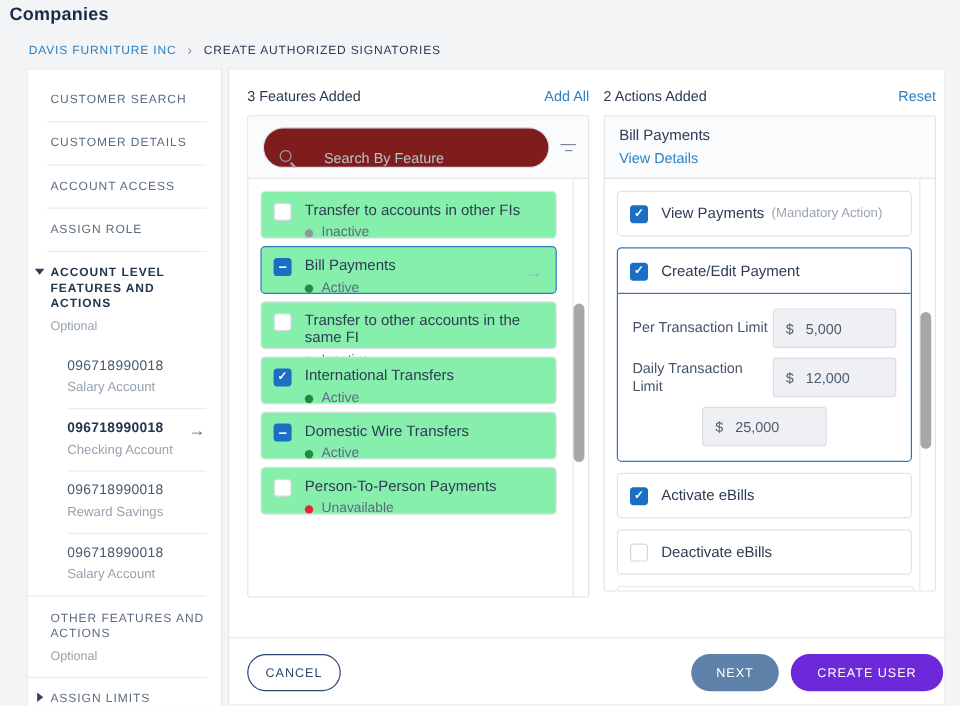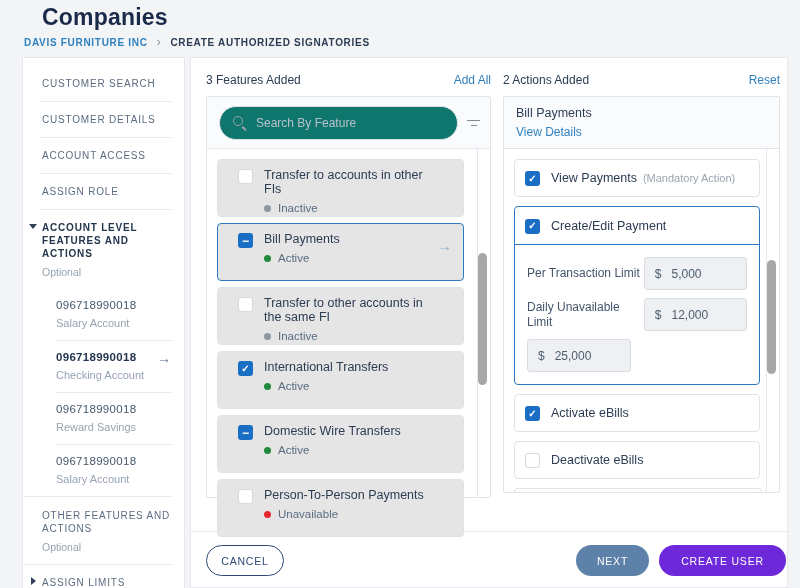--- a/index.html
+++ b/index.html
@@ -1,19 +1,19 @@
 <!DOCTYPE html>
 <html><head>
 <meta charset="utf-8">
 <style>
   html,body{margin:0;padding:0}
   body{width:800px;height:588px;position:relative;overflow:hidden;background:#f3f4f6;
        font-family:"Liberation Sans",sans-serif;-webkit-font-smoothing:antialiased}
-  .page-title{position:absolute;left:42px;top:4px;margin:0;font-size:23px;font-weight:700;color:#1a2b4a;letter-spacing:.2px}
-  .breadcrumb{position:absolute;left:24px;top:35px;font-size:10px;font-weight:700;letter-spacing:.7px;display:flex;align-items:center}
+  .page-title{position:absolute;left:8px;top:4px;margin:0;font-size:15px;font-weight:700;color:#1a2b4a;letter-spacing:.2px}
+  .breadcrumb{position:absolute;left:24px;top:35px;font-size:10px;font-weight:400;letter-spacing:.7px;display:flex;align-items:center}
   .crumb-link{color:#2e80bf;text-decoration:none;cursor:pointer}
   .crumb-sep{color:#8a94a1;margin:0 9px;font-size:12px;font-weight:400}
   .crumb-sep::after{content:"›"}
   .crumb-current{color:#2b3b52}
 
   
   .sidebar{position:absolute;left:22px;top:57px;width:163px;height:531px;background:#fff;
            border:1px solid #e6e8ec;border-bottom:none;box-sizing:border-box;padding-top:8px;overflow:hidden}
   .nav-item{padding:12px 10px 12px 19px;font-size:10px;letter-spacing:.8px;color:#5b6c80;position:relative;cursor:pointer}
   .sep{height:1px;background:#e9ecef;margin:0 12px 0 16px}
@@ -37,38 +37,38 @@
   .col-head-left{left:15px;width:285px}
   .col-head-right{left:312px;width:277px}
   .col-head .ch-label{color:#2b3b52}
   .col-head a{color:#2e80bf;text-decoration:none;cursor:pointer}
 
   
   .features-panel{position:absolute;left:15px;top:38px;width:285px;height:402px;border:1px solid #e0e4e9;
                   box-sizing:border-box;background:#fff;border-radius:2px}
   .search-row{height:52px;background:#fafbfc;border-bottom:1px solid #e4e7eb;display:flex;align-items:center;
               padding:0 9px 0 12px;box-sizing:border-box;gap:8px}
-  .search-pill{flex:1;height:34px;border:1px solid #dde2e8;border-radius:17px;background:#0f766e;display:flex;
-               align-items:center;padding:0 12px;gap:9px;box-sizing:border-box;cursor:text}
+  .search-pill{flex:1;height:34px;border:1px solid #dde2e8;border-radius:17px;background:#7f1d1d;display:flex;
+               align-items:flex-end;padding:0 12px;gap:23px;box-sizing:border-box;cursor:text}
   .mag{width:15px;height:15px;position:relative;flex:none}
   .mag::before{content:"";position:absolute;left:1px;top:1px;width:8px;height:8px;border:1.5px solid #98a4b1;border-radius:50%}
   .mag::after{content:"";position:absolute;left:11px;top:11px;width:5px;height:1.5px;background:#98a4b1;transform:rotate(45deg);transform-origin:0 0}
   .ph{font-size:12px;color:#b9c2cc}
   .filter-icon{width:15px;height:12px;position:relative;flex:none;cursor:pointer}
   .filter-icon::before{content:"";position:absolute;top:3px;left:1px;width:13px;height:1.5px;background:#7d8a97}
   .filter-icon::after{content:"";position:absolute;top:8px;left:4.5px;width:6px;height:1.5px;background:#7d8a97}
 
   .feature-list{position:relative;padding:10px 10px 0 10px;height:348px;box-sizing:border-box}
   .vtrack{position:absolute;right:12px;top:0;bottom:0;width:1px;background:#e4e7eb}
   .vthumb{position:absolute;right:3px;width:9px;background:#a7a7a7;border-radius:5px;cursor:grab}
   .vthumb-features{top:104px;height:132px}
   .vthumb-actions{top:111px;height:114px}
 
-  .fcard{width:247px;height:58px;border:1px solid #dfe3e8;border-radius:4px;margin-bottom:6px;display:flex;
-         align-items:flex-start;padding:8px 20px;box-sizing:border-box;background:#e5e5e5;position:relative;cursor:pointer}
+  .fcard{width:247px;height:40px;border:1px solid #dfe3e8;border-radius:4px;margin-bottom:6px;display:flex;
+         align-items:flex-start;padding:8px 10px;box-sizing:border-box;background:#86efac;position:relative;cursor:pointer}
   .fcard-selected{border:1.5px solid #2e78c2}
   .arrow-icon{position:absolute;right:11px;top:13px;color:#8fb3d9;font-size:15px}
   .arrow-icon::after{content:"→"}
   .cb{width:15px;height:15px;border-radius:3px;flex:none;margin-right:11px;margin-top:1px;display:flex;
       align-items:center;justify-content:center;font-size:10px;font-weight:700;color:#fff;box-sizing:border-box;cursor:pointer;line-height:1}
   .cb-unchecked{background:#fff;border:1px solid #d3d9df}
   .cb-checked,.cb-indeterminate{background:#1a6fc4}
   .cb-indeterminate{font-size:12px}
   .ftitle{font-size:12.5px;color:#2c3c53}
   .fstatus{display:flex;align-items:center;gap:7px;margin-top:6px;font-size:11.5px;color:#5b6c80}
@@ -84,21 +84,21 @@
   .ap-title{font-size:12.5px;color:#2c3c53}
   .ap-link{font-size:12px;color:#2e80bf;margin-top:5px;display:inline-block;text-decoration:none;cursor:pointer}
   .action-list{position:relative;padding:10px 10px 0 10px;height:343px;box-sizing:border-box}
   .acard{width:246px;border:1px solid #dfe3e8;border-radius:4px;margin-bottom:9px;display:flex;align-items:center;
          padding:0 10px;height:38px;box-sizing:border-box;background:#fff;cursor:pointer}
   .atitle{font-size:12.5px;color:#2c3c53}
   .anote{font-size:11px;color:#9aa5b1;margin-left:6px}
   .agroup{width:246px;border:1.5px solid #2e78c2;border-radius:4px;margin-bottom:9px;box-sizing:border-box;background:#fff}
   .agroup-head{display:flex;align-items:center;height:37px;padding:0 10px;border-bottom:1px solid #2e78c2;cursor:pointer}
   .limits{padding:4px 12px 12px}
-  .limit-row{display:flex;align-items:center;justify-content:flex-start;margin-top:8px}
+  .limit-row{display:flex;align-items:center;justify-content:center;margin-top:8px}
   .limit-label{font-size:12px;color:#44556a;width:118px;line-height:1.25}
   .limit-input{width:104px;height:33px;background:#eef0f3;border:1px solid #d9dee3;border-radius:3px;display:flex;
                align-items:center;padding:0 10px;gap:10px;box-sizing:border-box;font-size:12px;color:#4c5d6f;cursor:text}
   .partial-card{width:246px;height:13px;border:1px solid #dfe3e8;border-bottom:none;border-radius:4px 4px 0 0}
 
   
   .footer-divider{position:absolute;left:0;right:0;top:473px;height:1px;background:#e6e8ec}
   .btn{position:absolute;top:487px;height:31px;border-radius:16px;font-size:10.5px;letter-spacing:.8px;
        font-family:"Liberation Sans",sans-serif;cursor:pointer;font-weight:400}
   .btn-cancel{left:15px;width:78px;background:#fff;border:1px solid #2c4a74;color:#2c4a74}
@@ -280,21 +280,21 @@
         </div>
         <div class="limits">
           <div class="limit-row">
             <div class="limit-label">Per Transaction Limit</div>
             <div class="limit-input">
               <span>$</span>
               <span>5,000</span>
             </div>
           </div>
           <div class="limit-row">
-            <div class="limit-label">Daily Unavailable Limit</div>
+            <div class="limit-label">Daily Transaction Limit</div>
             <div class="limit-input">
               <span>$</span>
               <span>12,000</span>
             </div>
           </div>
           <div class="limit-row">
             <div class="limit-input">
               <span>$</span>
               <span>25,000</span>
             </div>

